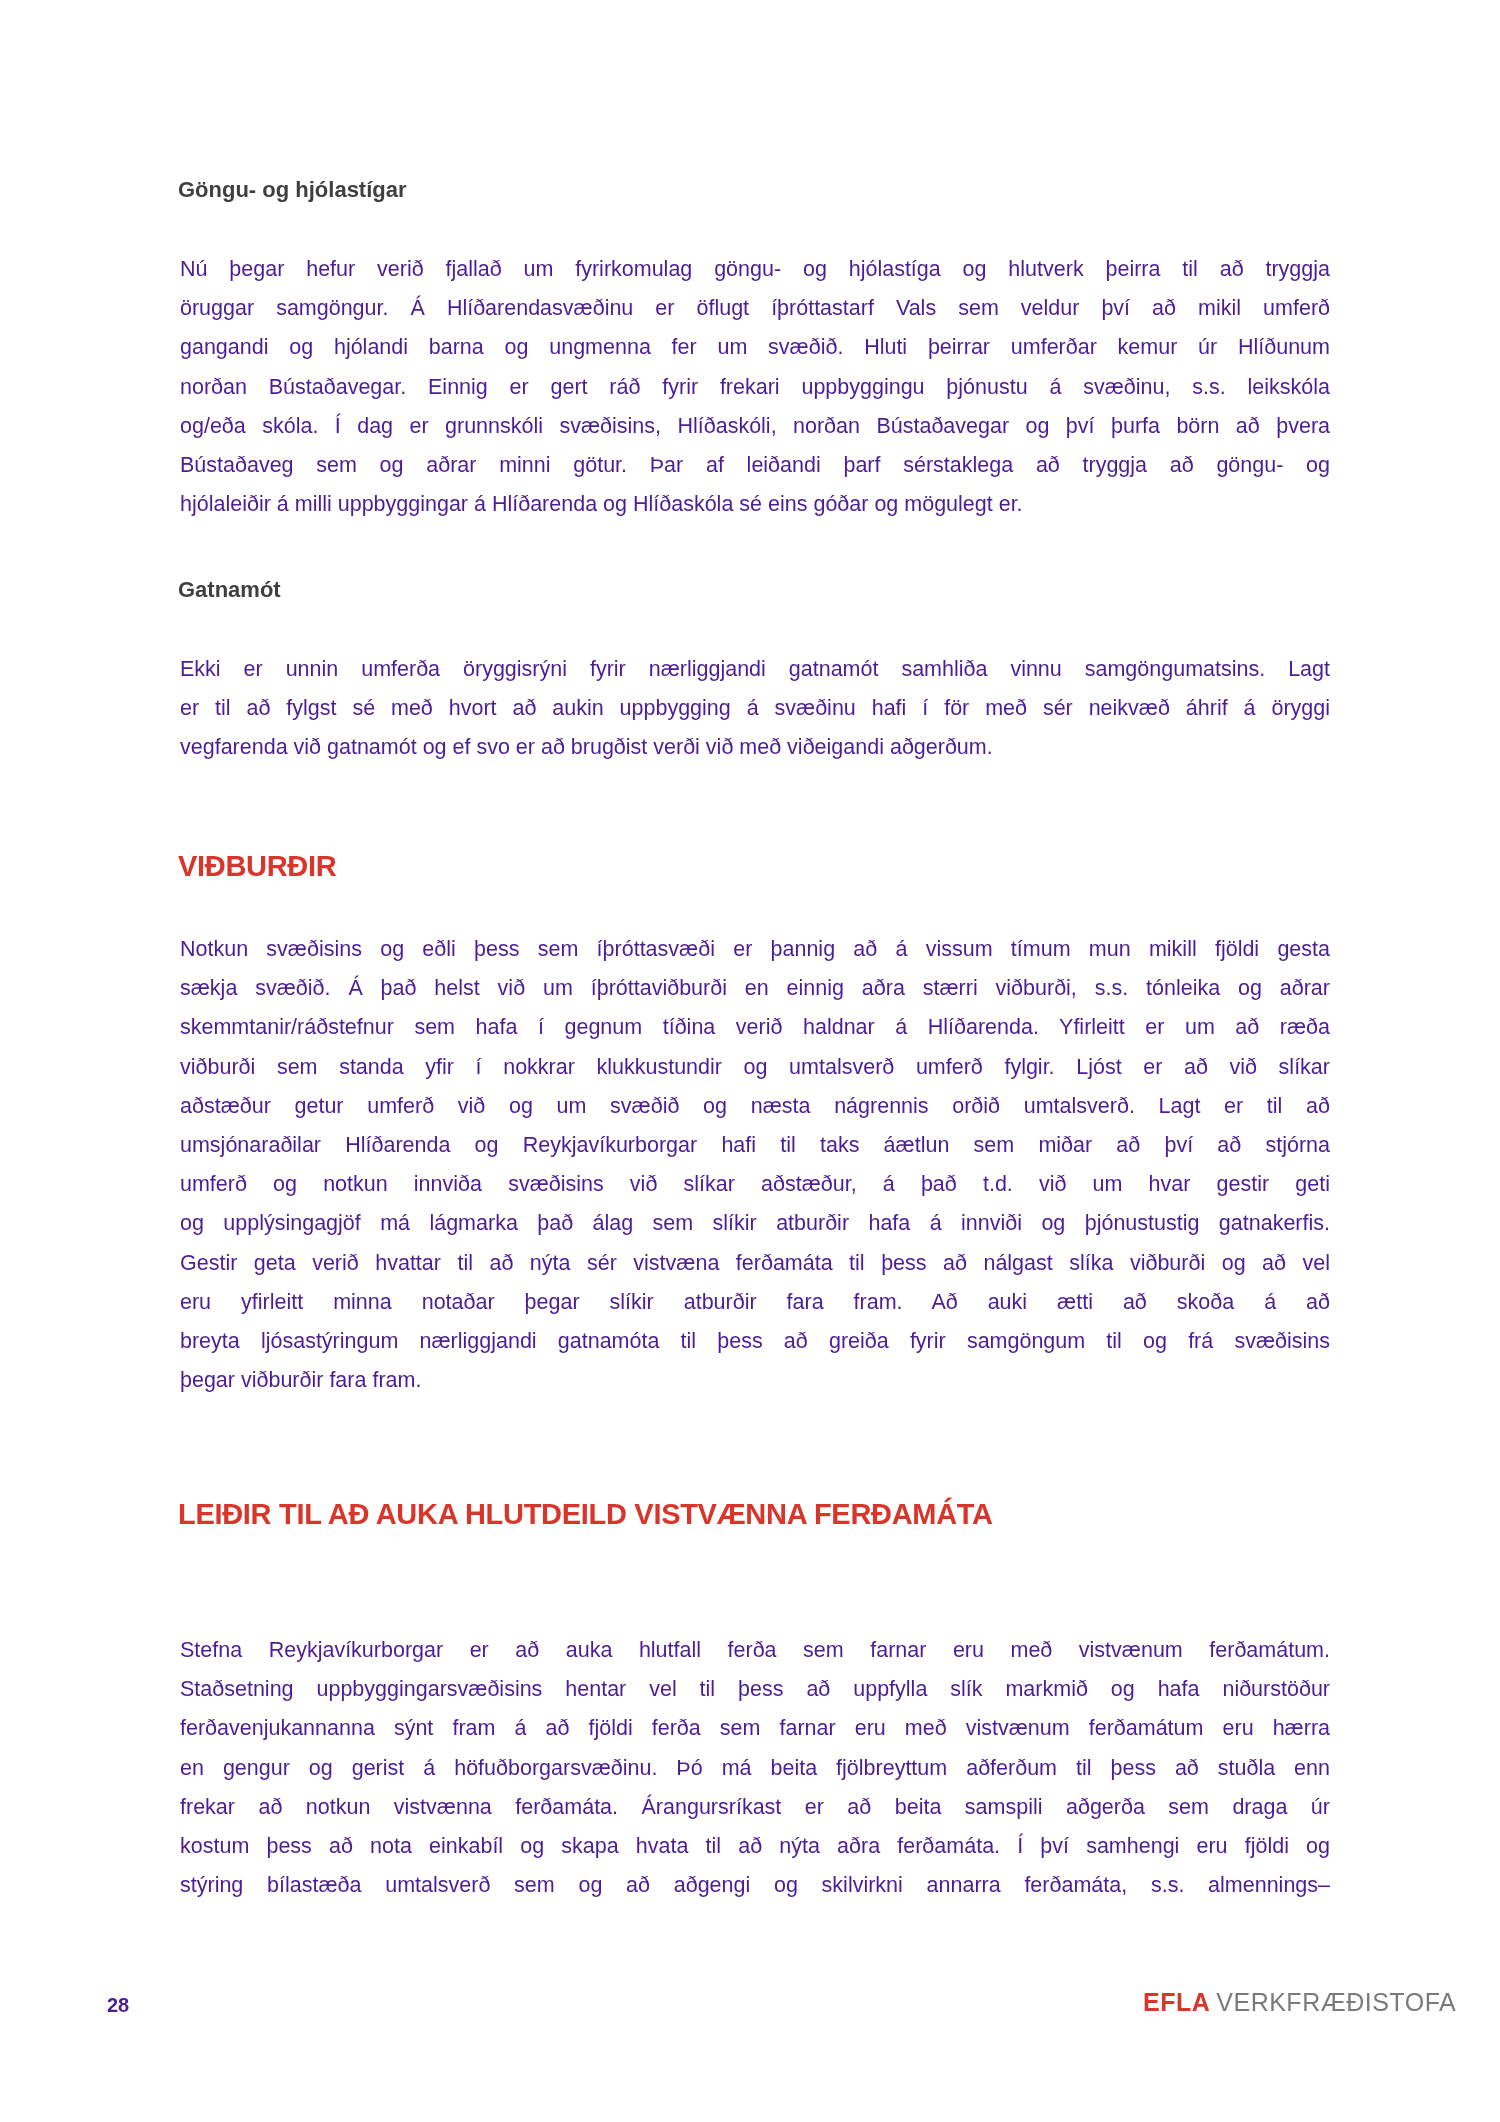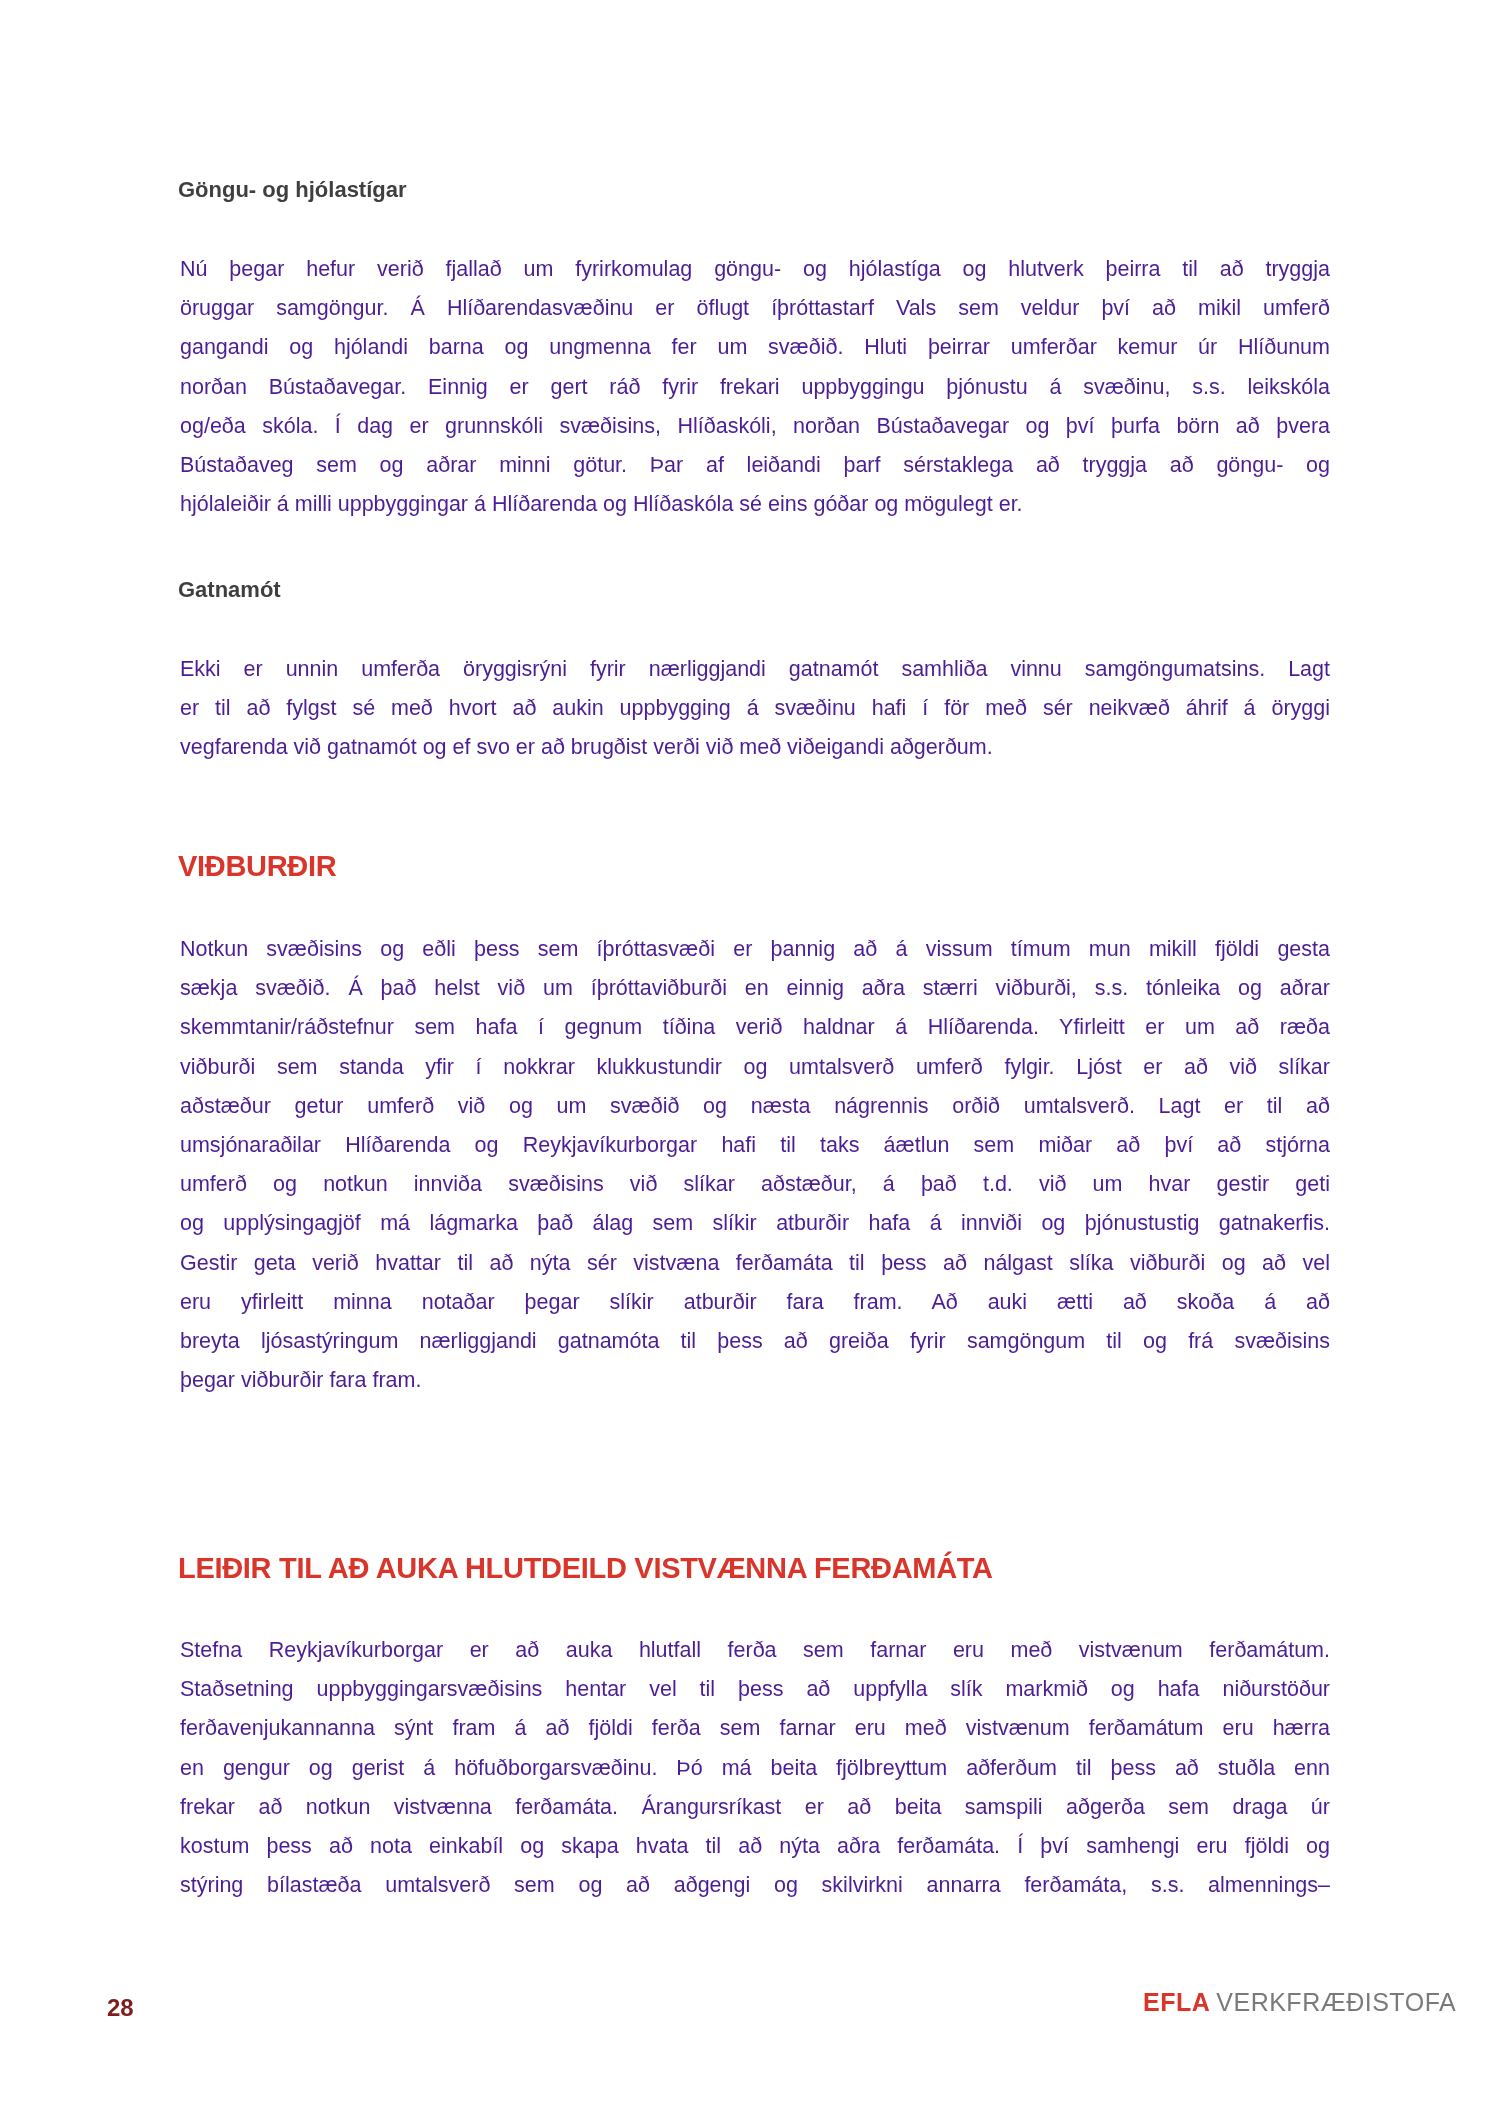--- a/index.html
+++ b/index.html
@@ -58,22 +58,22 @@
       height: 39.2px;
     }
     .para .line.last {
       text-align-last: left;
     }
     .footer-page {
       position: absolute;
       left: 107px;
       top: 1994px;
       font-weight: bold;
-      font-size: 24px;
-      color: #7f1d1d;
+      font-size: 20px;
+      color: #4c1d95;
     }
     .footer-brand {
       position: absolute;
       left: 1143px;
       top: 1988px;
       font-size: 25px;
       letter-spacing: 0.5px;
     }
     .footer-brand .brand-strong {
       color: #d9352b;
@@ -118,21 +118,21 @@
     <span class="line">aðstæður getur umferð við og um svæðið og næsta nágrennis orðið umtalsverð. Lagt er til að</span>
     <span class="line">umsjónaraðilar Hlíðarenda og Reykjavíkurborgar hafi til taks áætlun sem miðar að því að stjórna</span>
     <span class="line">umferð og notkun innviða svæðisins við slíkar aðstæður, á það t.d. við um hvar gestir geti</span>
     <span class="line">og upplýsingagjöf má lágmarka það álag sem slíkir atburðir hafa á innviði og þjónustustig gatnakerfis.</span>
     <span class="line">Gestir geta verið hvattar til að nýta sér vistvæna ferðamáta til þess að nálgast slíka viðburði og að vel</span>
     <span class="line">eru yfirleitt minna notaðar þegar slíkir atburðir fara fram. Að auki ætti að skoða á að</span>
     <span class="line">breyta ljósastýringum nærliggjandi gatnamóta til þess að greiða fyrir samgöngum til og frá svæðisins</span>
     <span class="line last">þegar viðburðir fara fram.</span>
   </div>
 
-  <h2 class="section-heading" style="top:1550px;">LEIÐIR TIL AÐ AUKA HLUTDEILD VISTVÆNNA FERÐAMÁTA</h2>
+  <h2 class="section-heading" style="top:1496px;">LEIÐIR TIL AÐ AUKA HLUTDEILD VISTVÆNNA FERÐAMÁTA</h2>
   <div class="para" style="top:1631px;">
     <span class="line">Stefna Reykjavíkurborgar er að auka hlutfall ferða sem farnar eru með vistvænum ferðamátum.</span>
     <span class="line">Staðsetning uppbyggingarsvæðisins hentar vel til þess að uppfylla slík markmið og hafa niðurstöður</span>
     <span class="line">ferðavenjukannanna sýnt fram á að fjöldi ferða sem farnar eru með vistvænum ferðamátum eru hærra</span>
     <span class="line">en gengur og gerist á höfuðborgarsvæðinu. Þó má beita fjölbreyttum aðferðum til þess að stuðla enn</span>
     <span class="line">frekar að notkun vistvænna ferðamáta. Árangursríkast er að beita samspili aðgerða sem draga úr</span>
     <span class="line">kostum þess að nota einkabíl og skapa hvata til að nýta aðra ferðamáta. Í því samhengi eru fjöldi og</span>
     <span class="line">stýring bílastæða umtalsverð sem og að aðgengi og skilvirkni annarra ferðamáta, s.s. almennings–</span>
   </div>
 </div>

